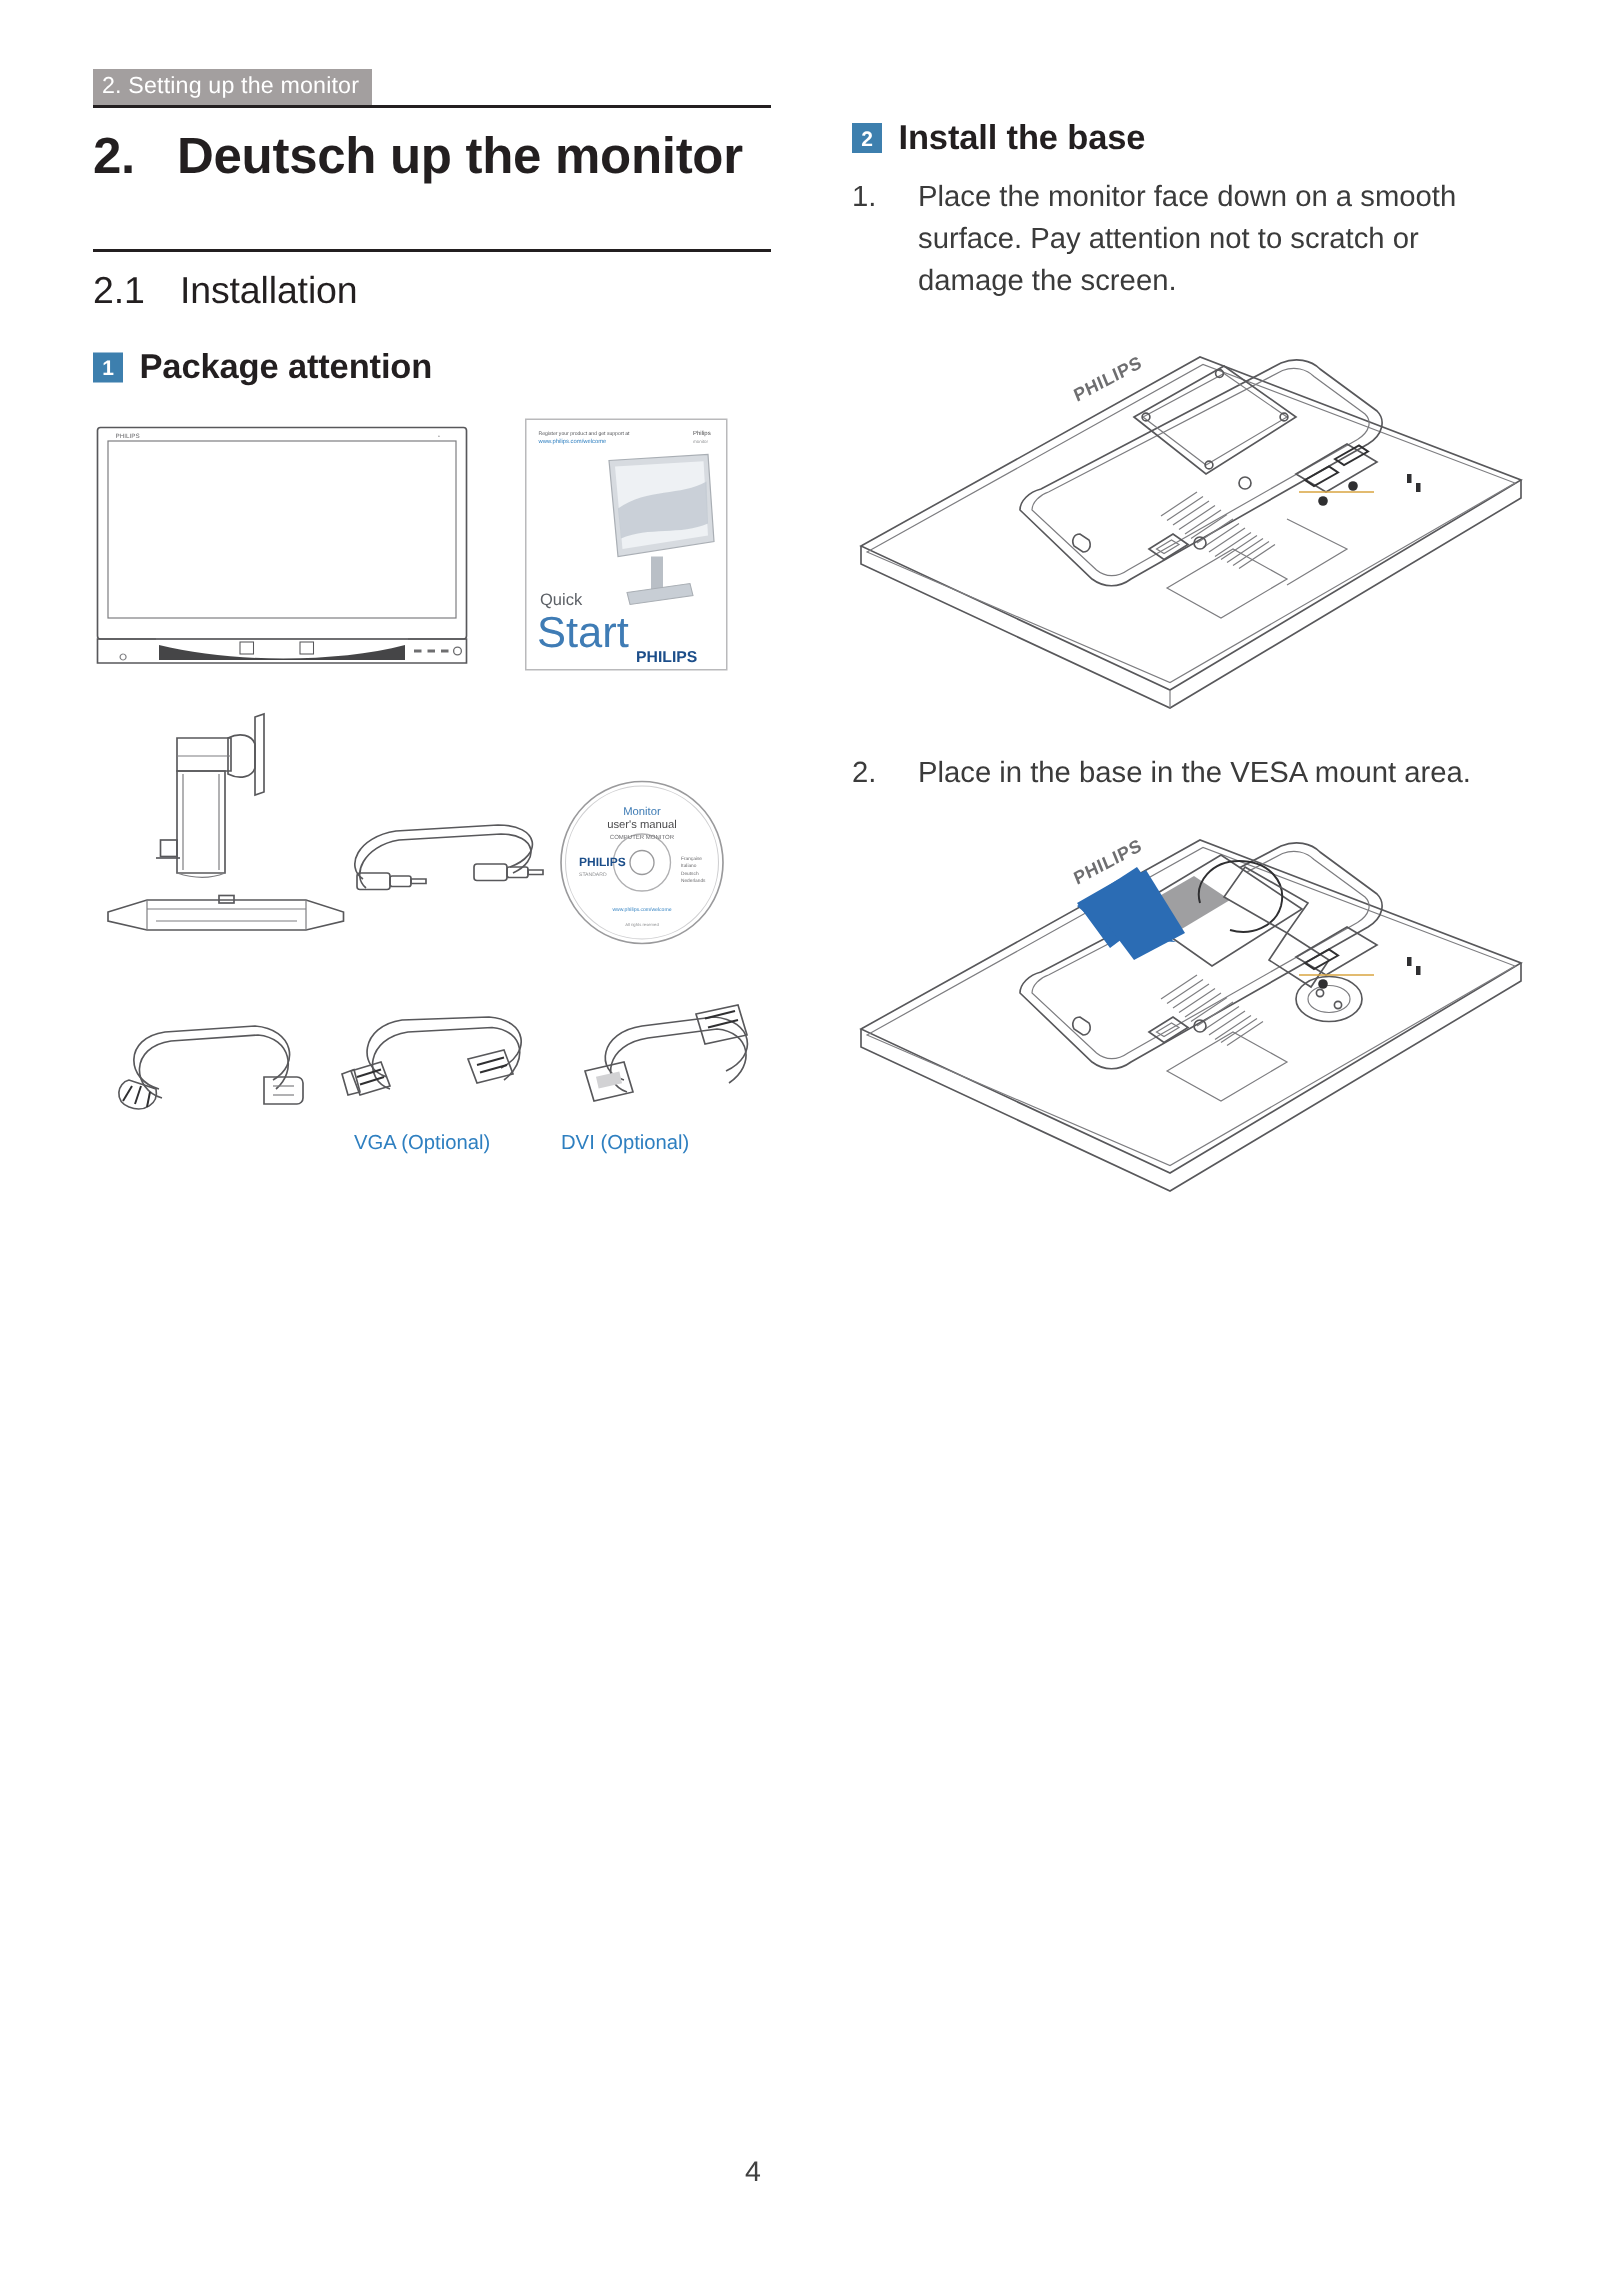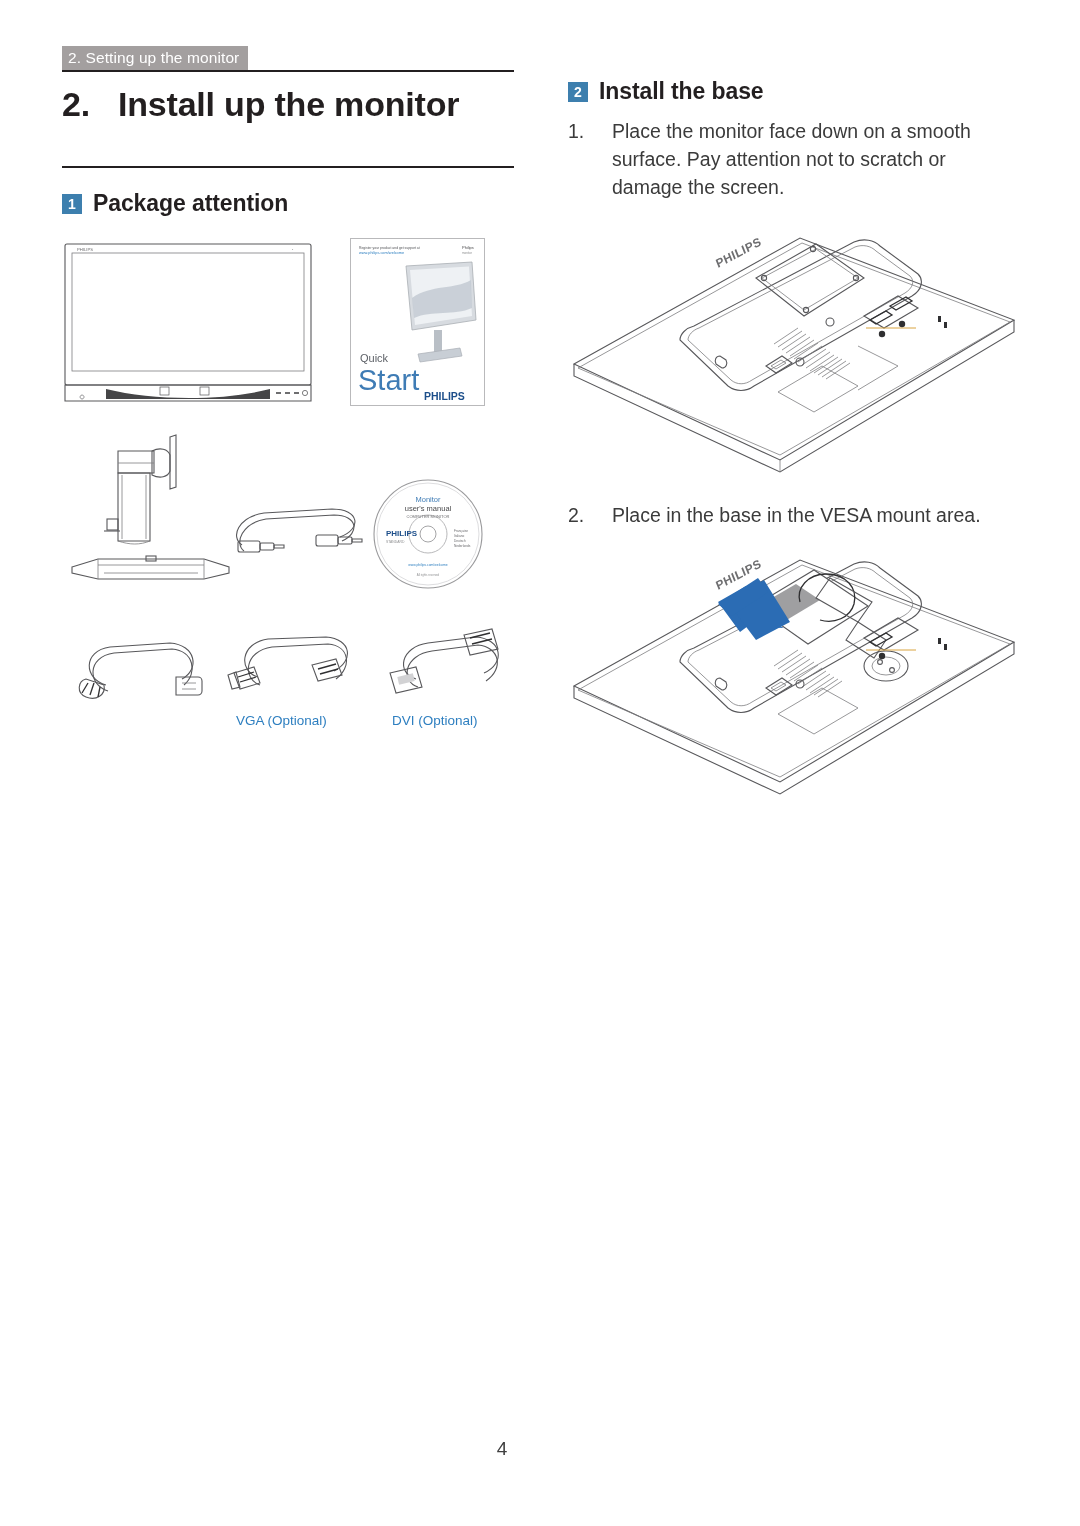--- a/index.html
+++ b/index.html
@@ -130,25 +130,28 @@
 
 <div class="page">
 
   <div class="breadcrumb">2. Setting up the monitor</div>
 
   <div class="col-left">
 
     <hr class="rule">
 
     <h1 class="chapter">
-      <span class="num">2.</span><span>Install up the monitor</span>
+      <span class="num">2.</span><span>Deutsch up the monitor</span>
     </h1>
 
     <hr class="rule rule2">
 
+    <h2 class="section">
+      <span class="num">2.1</span><span>Installation</span>
+    </h2>
 
     <div class="badge-head">
       <span class="badge">1</span>
       <span class="badge-label">Package attention</span>
     </div>
 
     <div class="pkg">
 
       <div class="fig" style="left:2px; top:10px;">
         <svg width="248" height="160" viewBox="0 0 248 160">
@@ -315,21 +318,21 @@
 
           <g>
             <path class="ln" d="M92 10 L120 4 L126 24 L98 30 Z" fill="#dcdcde"></path>
             <path class="ln-d" d="M98 13 L118 8"></path>
             <path class="ln-d" d="M100 19 L120 14"></path>
           </g>
         </svg>
       </div>
 
       <div class="cable-label" style="left:174px; top:480px;text-align:right;">VGA (Optional)</div>
-      <div class="cable-label" style="left:330px; top:480px;text-align:center;">DVI (Optional)</div>
+      <div class="cable-label" style="left:312px; top:480px;text-align:center;">DVI (Optional)</div>
     </div>
   </div>
 
   <div class="col-right">
 
     <div class="badge-head" style="margin-top:0;">
       <span class="badge">2</span>
       <span class="badge-label">Install the base</span>
     </div>
 

